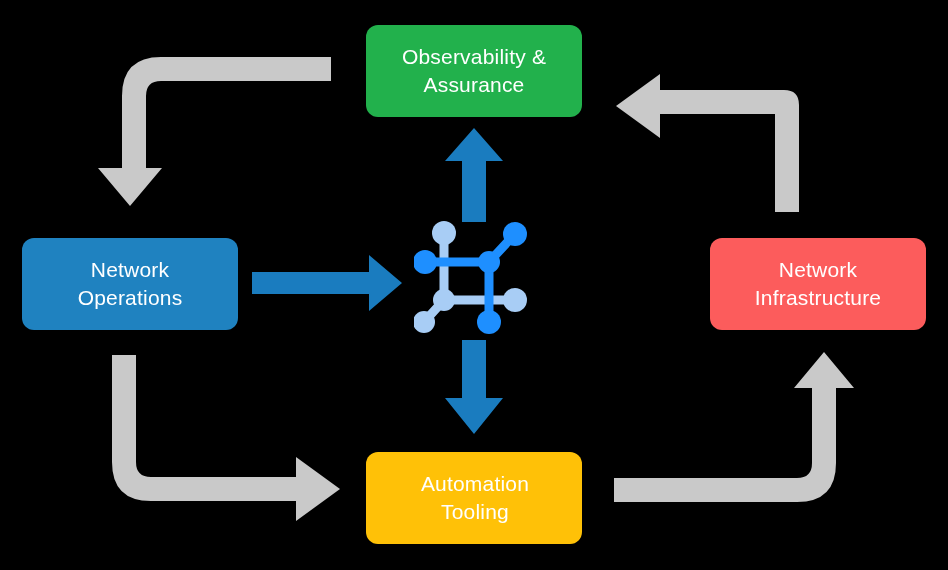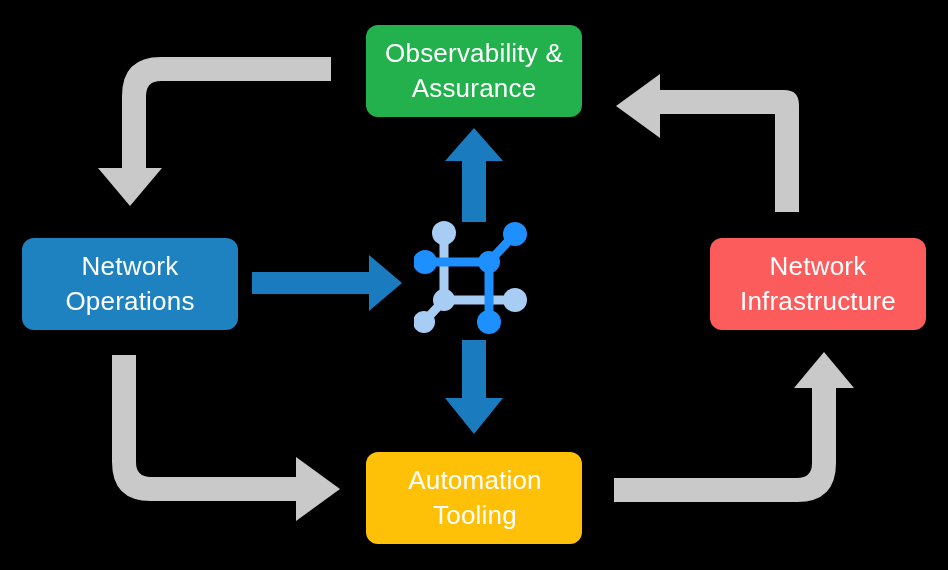--- a/index.html
+++ b/index.html
@@ -18,21 +18,21 @@
     overflow: hidden;
   }
   .node-box {
     position: absolute;
     border-radius: 12px;
     display: flex;
     align-items: center;
     justify-content: center;
     text-align: center;
     color: #ffffff;
-    font-size: 26px;
+    font-size: 21px;
     line-height: 1.33;
     font-weight: 400;
     letter-spacing: 0.2px;
     box-sizing: border-box;
     padding: 6px 10px;
     white-space: pre-line;
   }
   #box-observability {
     left: 366px;
     top: 25px;

